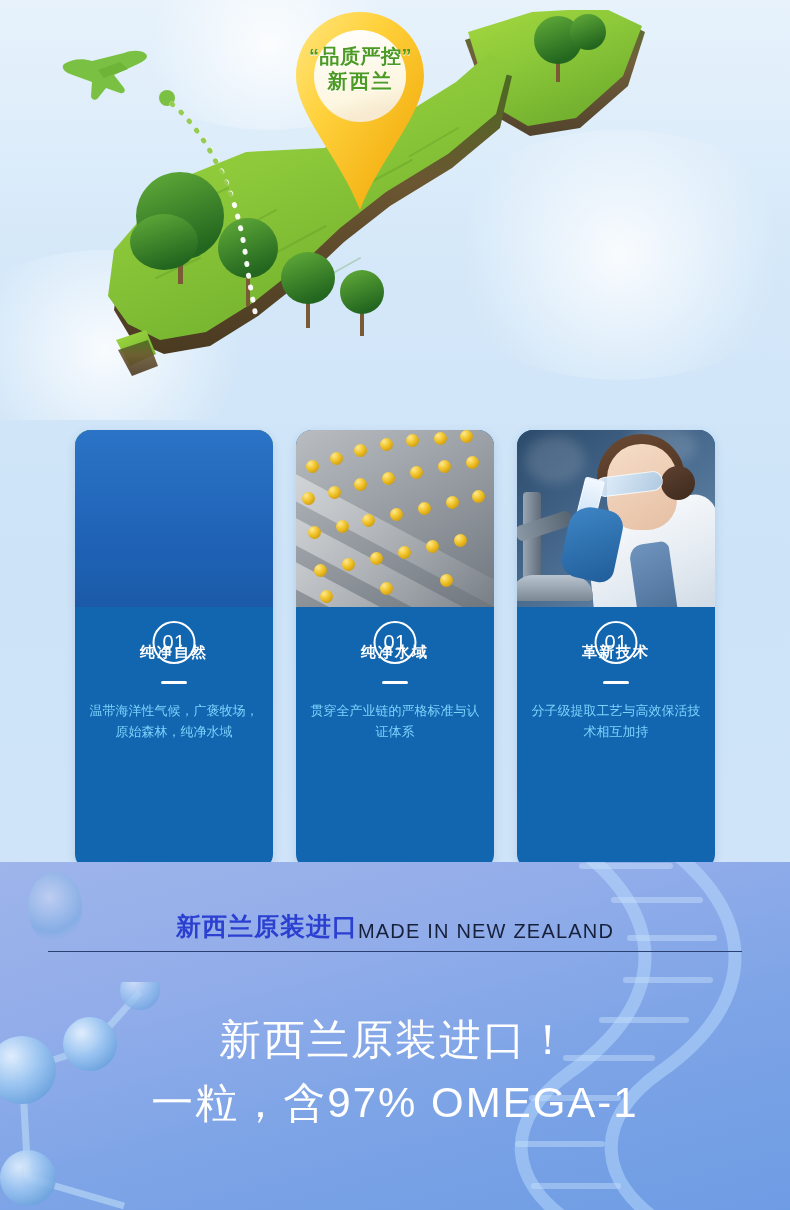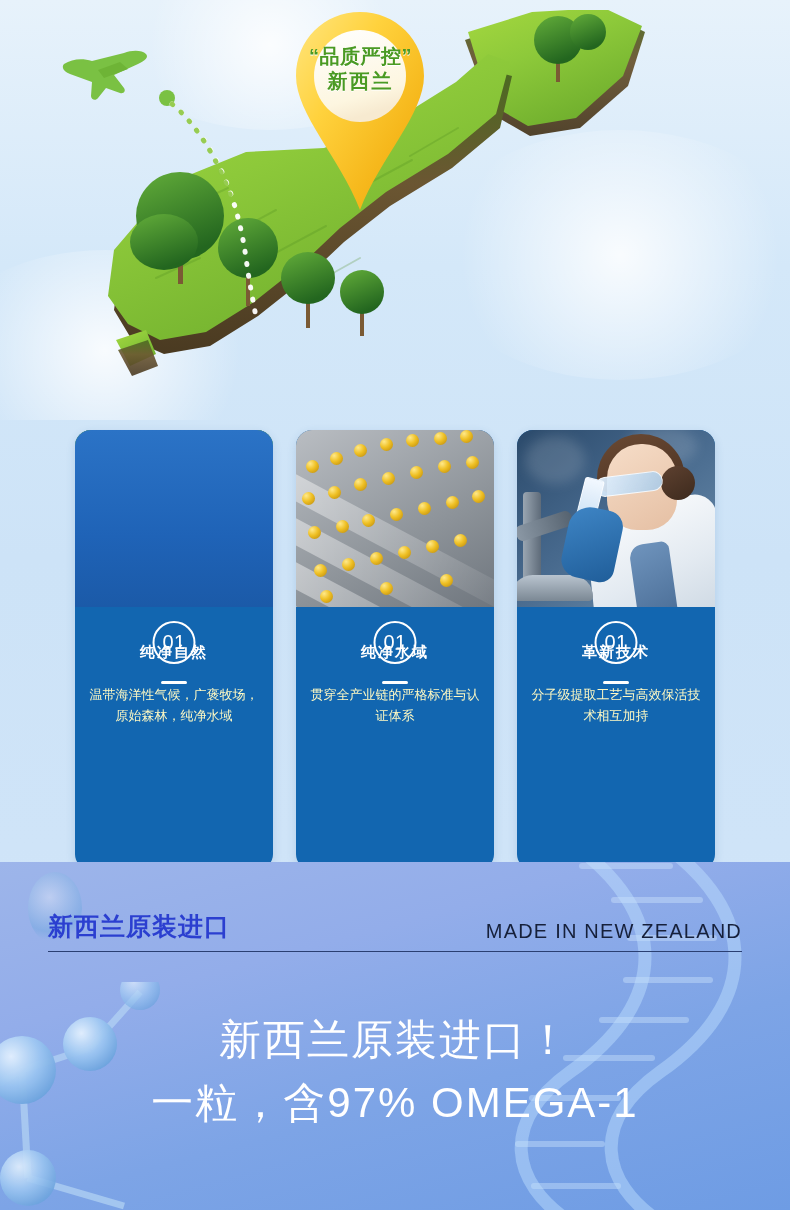--- a/index.html
+++ b/index.html
@@ -88,21 +88,21 @@
     font-size: 20px; letter-spacing: 0.5px; background: transparent;
   }
   .card-title {
     margin-top: 36px; font-size: 15px; font-weight: bold; letter-spacing: 2px;
   }
   .card-rule {
     width: 26px; height: 3px; background: #ffffff;
     margin: 19px auto 0; border-radius: 2px;
   }
   .card-desc {
-    margin: 0 13px 0; font-size: 13px; line-height: 1.62; color: #fef9c3;
+    margin: 16px 13px 0; font-size: 13px; line-height: 1.62; color: #7dd3fc;
   }
 
   
   .p1-sky { position:absolute; left:0; top:0; right:0; height:56%;
     background: linear-gradient(180deg,#2f7fd0 0%, #58a4e2 55%, #9fd0f0 100%); }
   .p1-cloud { position:absolute; border-radius:50%; background:rgba(255,255,255,.75); }
   .p1-mtn { position:absolute; }
   .p1-field { position:absolute; left:0; right:0; top:54%; height:22%;
     background: linear-gradient(180deg,#7db92f 0%, #9fd243 40%, #b8dd5a 100%); }
   .p1-trees { position:absolute; left:0; right:0; top:48%; height:12%;
@@ -159,21 +159,21 @@
   #dna svg { width:100%; height:100%; display:block; }
   #molecule {
     position: absolute; left: -46px; top: 120px; width: 300px; height: 250px; opacity: .95;
   }
   #molecule svg { width:100%; height:100%; display:block; }
   #orb-left { position:absolute; left:28px; top:10px; width:54px; height:72px; border-radius:50%;
     background: radial-gradient(circle at 40% 35%, rgba(255,255,255,.35), rgba(120,170,225,.55) 60%, rgba(120,170,225,0) 75%); }
 
   #band-head {
     position: absolute; left: 48px; top: 48px; width: 694px;
-    display: flex; align-items: flex-end; justify-content: space-between;
+    display: flex; align-items: flex-end; justify-content: center;
     padding-bottom: 8px; border-bottom: 1.5px solid #2a3f72;
   }
   #band-cn { font-size: 25px; font-weight: bold; color: #2b3fd0; letter-spacing: 1px; }
   #band-en { font-size: 20px; color: #16203a; letter-spacing: 1.2px; }
 
   #band-slogan {
     position: absolute; left: 0; top: 150px; width: 790px;
     text-align: center; color: #ffffff;
   }
   #slogan-1 { font-size: 42px; letter-spacing: 2px; line-height: 1.35; }

